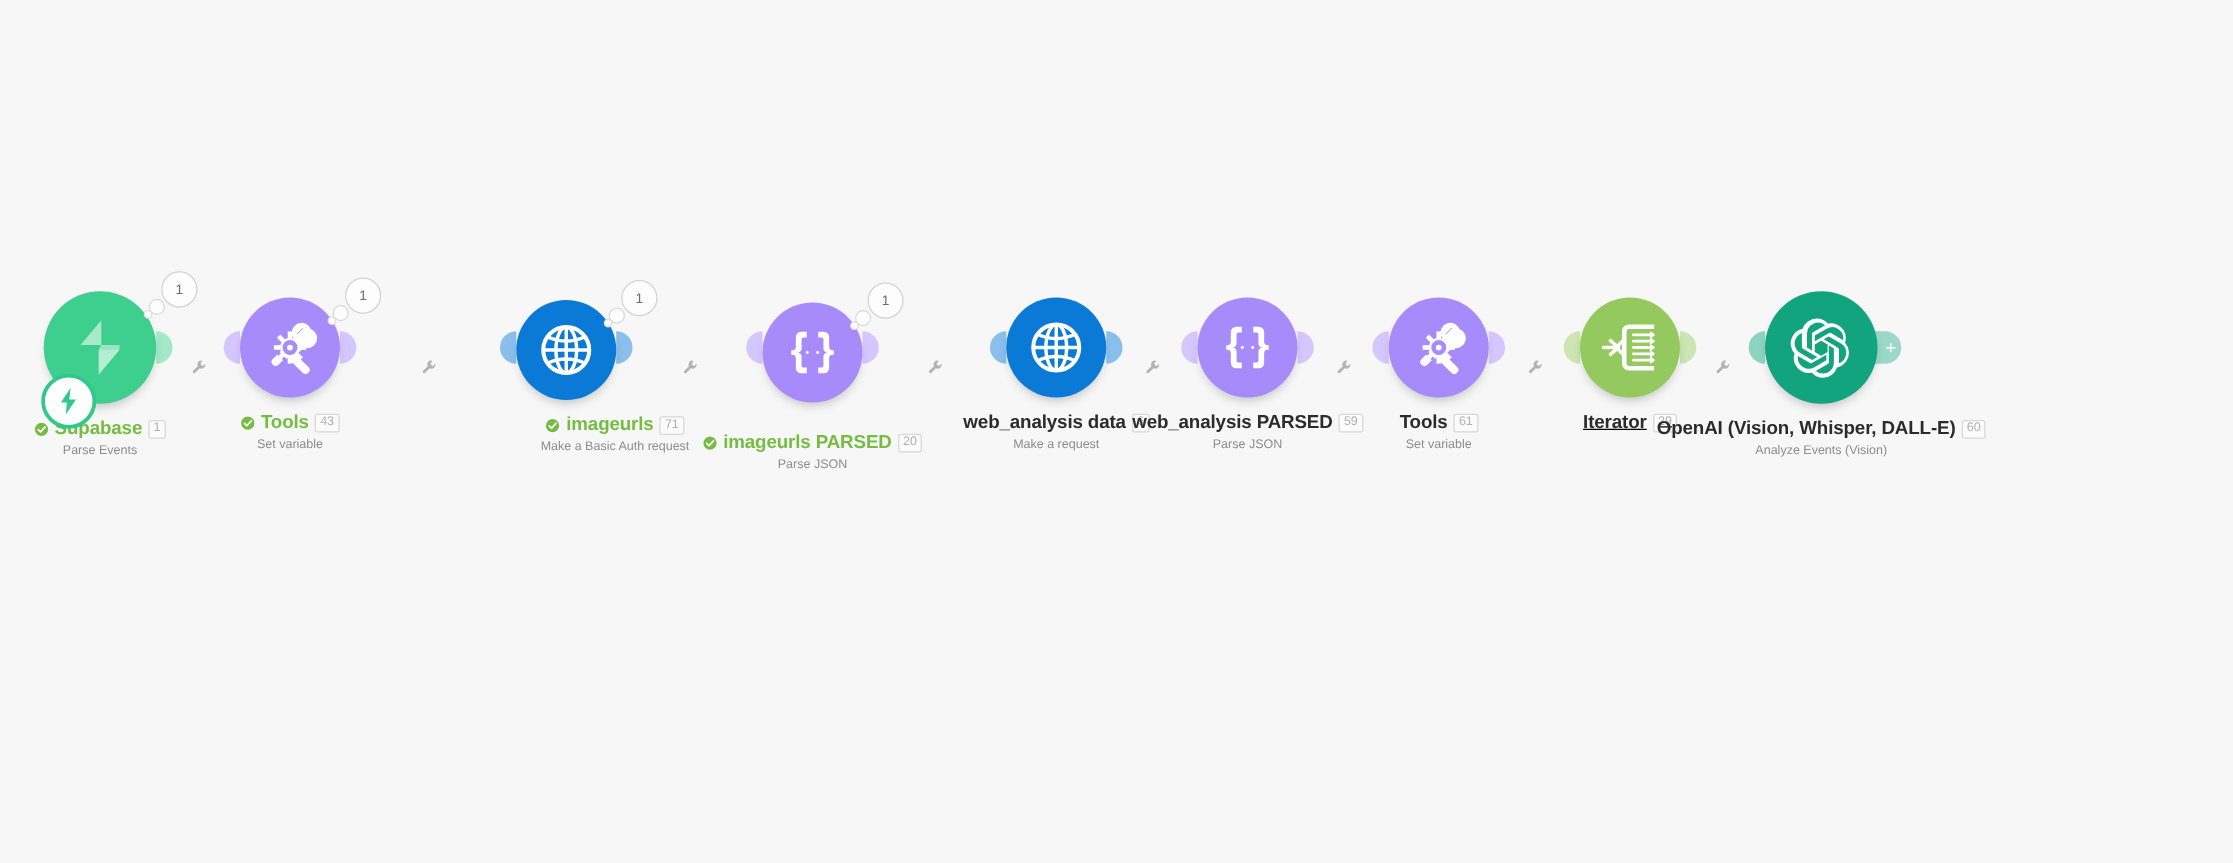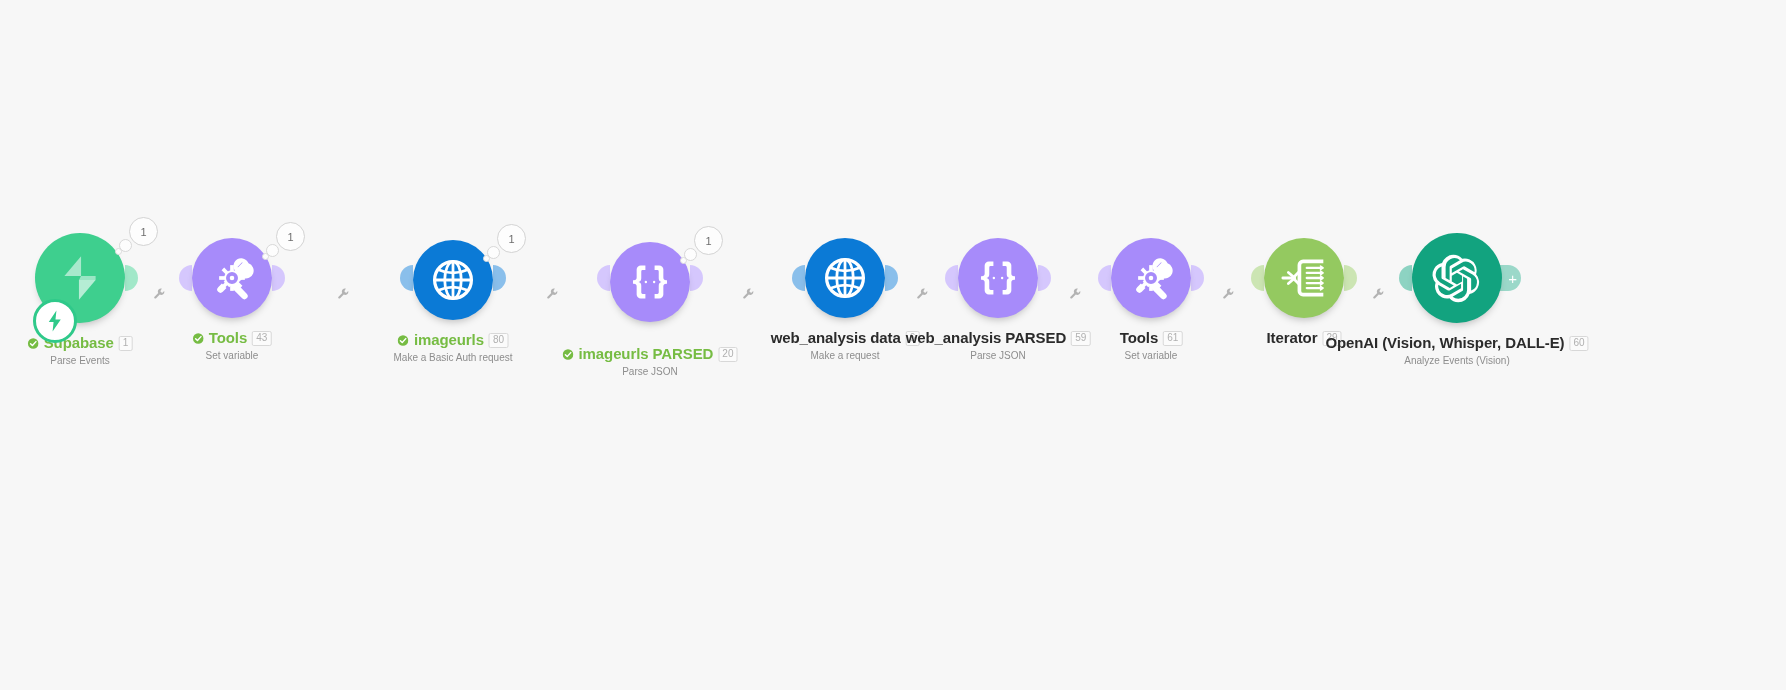--- a/index.html
+++ b/index.html
@@ -387,28 +387,28 @@
           <path d="M17 27 Q50 42 83 27" fill="none" stroke="#fff" stroke-width="6"></path>
           <path d="M17 73 Q50 58 83 73" fill="none" stroke="#fff" stroke-width="6"></path>
           <line x1="50" y1="10" x2="50" y2="90" stroke="#fff" stroke-width="6"></line>
         </svg>
       </div>
       <div class="bubble" style="left: 30px; top: -56px; width: 50px; height: 42px;">
         <div class="b-small"></div>
         <div class="b-mid"></div>
         <div class="b-main">1</div>
       </div>
-      <div class="node-label" style="top: 52px;">
+      <div class="node-label" style="top: 52px; margin-left: 39px;">
         <div class="label-row">
           <svg viewBox="0 0 100 100" width="11" height="11" class="check-icon">
             <circle cx="50" cy="50" r="48" fill="#76bc43"></circle>
             <path d="M26 52 L43 69 L75 33" fill="none" stroke="#fff" stroke-width="13" stroke-linecap="round" stroke-linejoin="round"></path>
           </svg>
           <span class="label-name ok">imageurls</span>
-          <span class="label-id">80</span>
+          <span class="label-id">71</span>
         </div>
         <div class="label-sub">Make a Basic Auth request</div>
       </div>
     </div>
     <div class="node" style="left: 650px; top: 282px; z-index: 3;">
       <div class="node-circle" style="width: 80px; height: 80px; background: rgb(167, 139, 250);">
         <svg viewBox="0 0 100 100" width="46" height="46">
           <path d="M40 14 H30 A9 9 0 0 0 21 23 V40 A6 6 0 0 1 15 46 H13 V54 H15 A6 6 0 0 1 21 60 V77 A9 9 0 0 0 30 86 H40 V76 H34 A3 3 0 0 1 31 73 V58 A8 8 0 0 0 25 50 A8 8 0 0 0 31 42 V27 A3 3 0 0 1 34 24 H40 Z" fill="#fff"></path>
           <path d="M60 14 H70 A9 9 0 0 1 79 23 V40 A6 6 0 0 0 85 46 H87 V54 H85 A6 6 0 0 0 79 60 V77 A9 9 0 0 1 70 86 H60 V76 H66 A3 3 0 0 0 69 73 V58 A8 8 0 0 1 75 50 A8 8 0 0 1 69 42 V27 A3 3 0 0 0 66 24 H60 Z" fill="#fff"></path>
           <circle cx="41" cy="50" r="2.6" fill="#fff"></circle>
@@ -510,21 +510,21 @@
           <line x1="56" y1="39" x2="90" y2="39" stroke="#fff" stroke-width="5" stroke-linecap="round"></line>
           <path d="M86 35 L91 39 L86 43" fill="none" stroke="#fff" stroke-width="3.5" stroke-linejoin="round" stroke-linecap="round"></path>
           <line x1="56" y1="50" x2="90" y2="50" stroke="#fff" stroke-width="5" stroke-linecap="round"></line>
           <path d="M86 46 L91 50 L86 54" fill="none" stroke="#fff" stroke-width="3.5" stroke-linejoin="round" stroke-linecap="round"></path>
           <line x1="56" y1="61" x2="90" y2="61" stroke="#fff" stroke-width="5" stroke-linecap="round"></line>
           <path d="M86 57 L91 61 L86 65" fill="none" stroke="#fff" stroke-width="3.5" stroke-linejoin="round" stroke-linecap="round"></path>
           <line x1="56" y1="72" x2="90" y2="72" stroke="#fff" stroke-width="5" stroke-linecap="round"></line>
           <path d="M86 68 L91 72 L86 76" fill="none" stroke="#fff" stroke-width="3.5" stroke-linejoin="round" stroke-linecap="round"></path>
         </svg>
       </div>
-      <div class="node-label" style="top: 52px;">
+      <div class="node-label" style="top: 52px; text-decoration: underline;">
         <div class="label-row">
           <span class="label-name plain">Iterator</span>
           <span class="label-id">29</span>
         </div>
       </div>
     </div>
     <div class="node" style="left: 1457px; top: 278px; z-index: 3;">
       <div class="node-circle" style="width: 90px; height: 90px; background: rgb(18, 163, 127);">
         <svg viewBox="0 0 100 100" width="52" height="52">
           <path d="M86.6 42.6a22.6 22.6 0 0 0-1.9-18.6A22.9 22.9 0 0 0 60 13.1a22.6 22.6 0 0 0-17-7.6A22.9 22.9 0 0 0 21.2 21.3 22.6 22.6 0 0 0 6.1 32.2a22.9 22.9 0 0 0 2.8 26.9 22.6 22.6 0 0 0 1.9 18.6A22.9 22.9 0 0 0 35.5 88.9a22.6 22.6 0 0 0 17 7.6 22.9 22.9 0 0 0 21.8-15.8 22.6 22.6 0 0 0 15.1-11 22.9 22.9 0 0 0-2.8-26.9zM52.5 89.9a17 17 0 0 1-10.9-3.9l.5-.3 18.1-10.5a3 3 0 0 0 1.5-2.6V47.1l7.7 4.4v21.2a17 17 0 0 1-16.9 17.2zM16.1 74.4a17 17 0 0 1-2-11.4l.5.3 18.1 10.5a2.9 2.9 0 0 0 3 0l22.1-12.8v8.8L39.5 80.4a17 17 0 0 1-23.4-6zM11.3 35.2a17 17 0 0 1 8.9-7.5v21.6a2.9 2.9 0 0 0 1.5 2.6l22.1 12.7-7.7 4.5-18.3-10.6a17 17 0 0 1-6.5-23.3zM75.9 50.2L53.8 37.4l7.7-4.4 18.3 10.5a17 17 0 0 1-2.6 30.7V52.8a3 3 0 0 0-1.3-2.6zM83.6 38.6l-.5-.3-18-10.6a2.9 2.9 0 0 0-3 0L40 40.5V31.7L58.3 21a17 17 0 0 1 25.3 17.6zM35.8 54.5l-7.7-4.4V28.8A17 17 0 0 1 55.9 15.7l-.5.3L37.3 26.5a3 3 0 0 0-1.5 2.6zm4.2-9l9.9-5.7 9.9 5.7v11.4l-9.9 5.7-9.9-5.7z" fill="#fff"></path>

